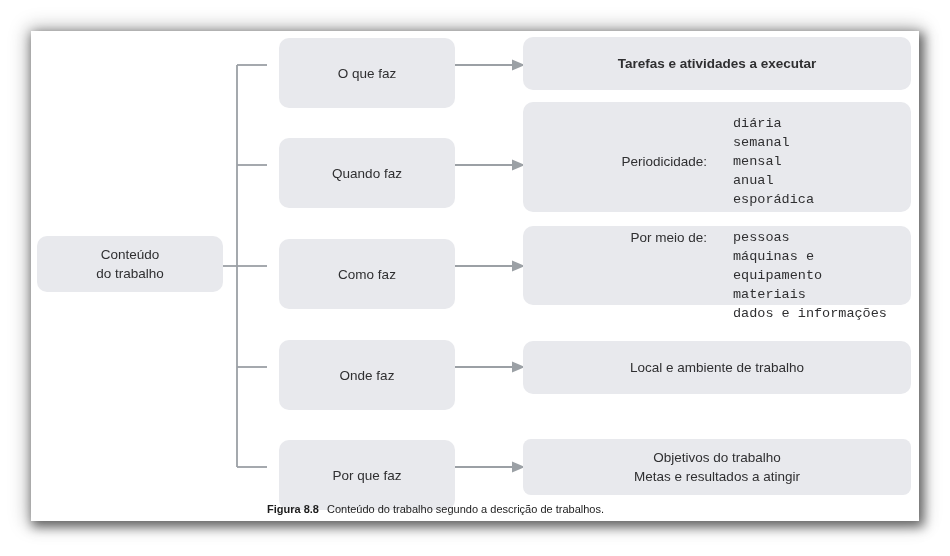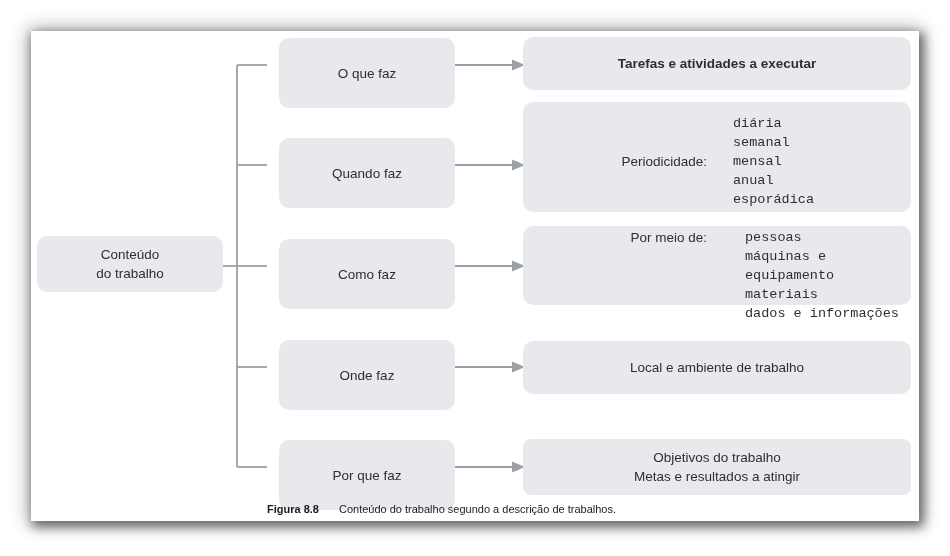--- a/index.html
+++ b/index.html
@@ -26,29 +26,29 @@
   .q-box{left:248px;width:176px;height:70px;}
   .q-1{top:7px}.q-2{top:107px}.q-3{top:208px}.q-4{top:309px}.q-5{top:409px}
   .a-box{left:492px;width:388px;}
   .a-1{top:6px;height:53px;font-weight:bold;}
   .a-2{top:71px;height:110px;}
   .a-3{top:195px;height:79px;}
   .a-4{top:310px;height:53px;}
   .a-5{top:408px;height:56px;flex-direction:column;border-radius:8px;}
   .box-split{align-items:flex-start;justify-content:flex-start;text-align:left;}
   .a-2.box-split{padding-top:8px;align-items:center;}
-  .a-3.box-split{padding-top:2px;gap:12px;}
+  .a-3.box-split{padding-top:2px;}
   .split-label{width:184px;text-align:right;flex:none;}
   .split-items{margin-left:26px;text-align:left;font-family:Liberation Mono, monospace;}
   .caption{
     position:absolute;left:236px;top:471px;font-size:11px;line-height:15px;
     color:var(--caption-color,#1c1c1c);white-space:nowrap;
   }
   .caption .cap-label{font-weight:bold;margin-top:44px;}
-  .caption .cap-text{margin-left:20px;}
+  .caption .cap-text{margin-left:8px;}
 </style>
 </head>
 <body>
 
 <div class="figure-card">
 
   <svg class="connector-svg" viewBox="0 0 888 490" xmlns="http://www.w3.org/2000/svg">
 
     <path class="ln" d="M176 235 H206"></path>
 

